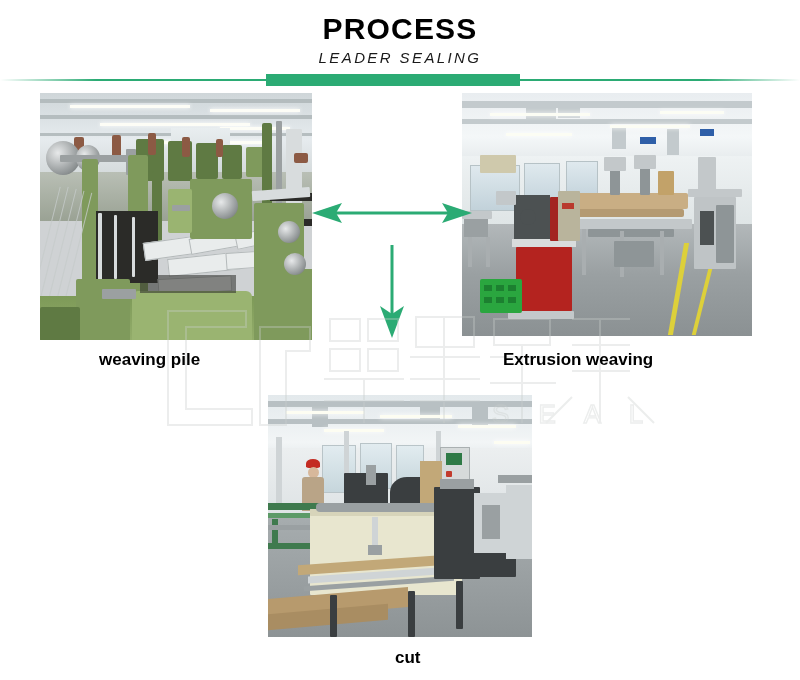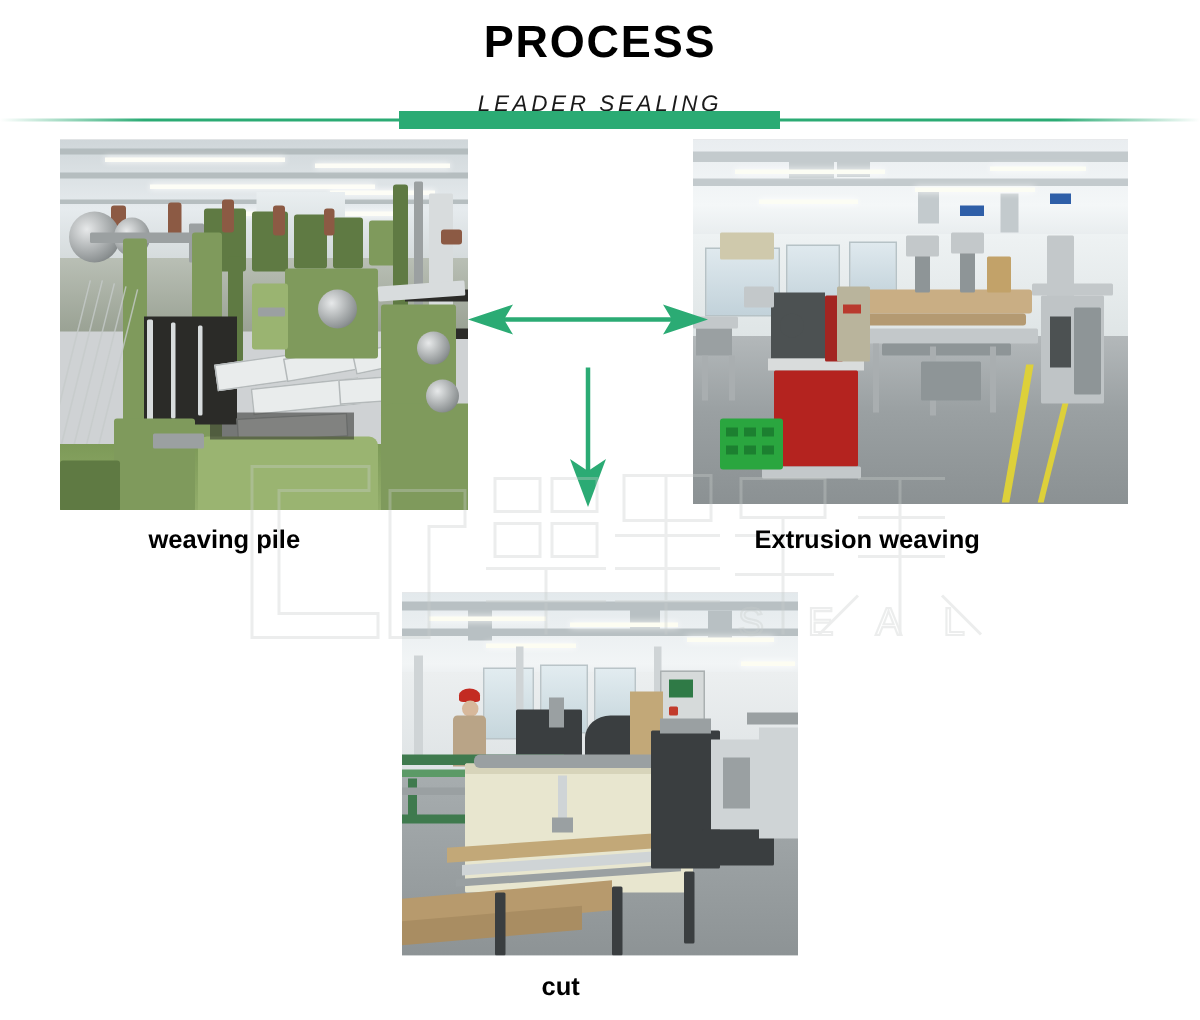--- a/index.html
+++ b/index.html
@@ -28,21 +28,21 @@
     margin: 0;
     padding-top: 12px;
     font-size: 30px;
     font-weight: 700;
     letter-spacing: 1.2px;
     line-height: 34px;
     color: #000000;
     font-family: "Liberation Sans", sans-serif;
   }
   .subtitle {
-    margin: 12px;
+    margin: 0;
     padding-top: 3px;
     font-size: 15px;
     font-style: italic;
     font-weight: 400;
     letter-spacing: 2.4px;
     color: #1a1a1a;
     font-family: "Liberation Sans", sans-serif;
   }
 
   
@@ -88,21 +88,21 @@
   .caption {
     position: absolute;
     font-size: 17px;
     font-weight: 700;
     color: #000000;
     white-space: nowrap;
     font-family: "Liberation Sans", sans-serif;
   }
   #caption-weaving   { left: 99px;  top: 350px; }
   #caption-extrusion { left: 503px; top: 350px; }
-  #caption-cut       { left: 361px; top: 648px; }
+  #caption-cut       { left: 395px; top: 648px; }
 
   
   .arrows {
     position: absolute;
     left: 312px; top: 190px;
     width: 160px; height: 150px;
   }
 
   
   .watermark {

